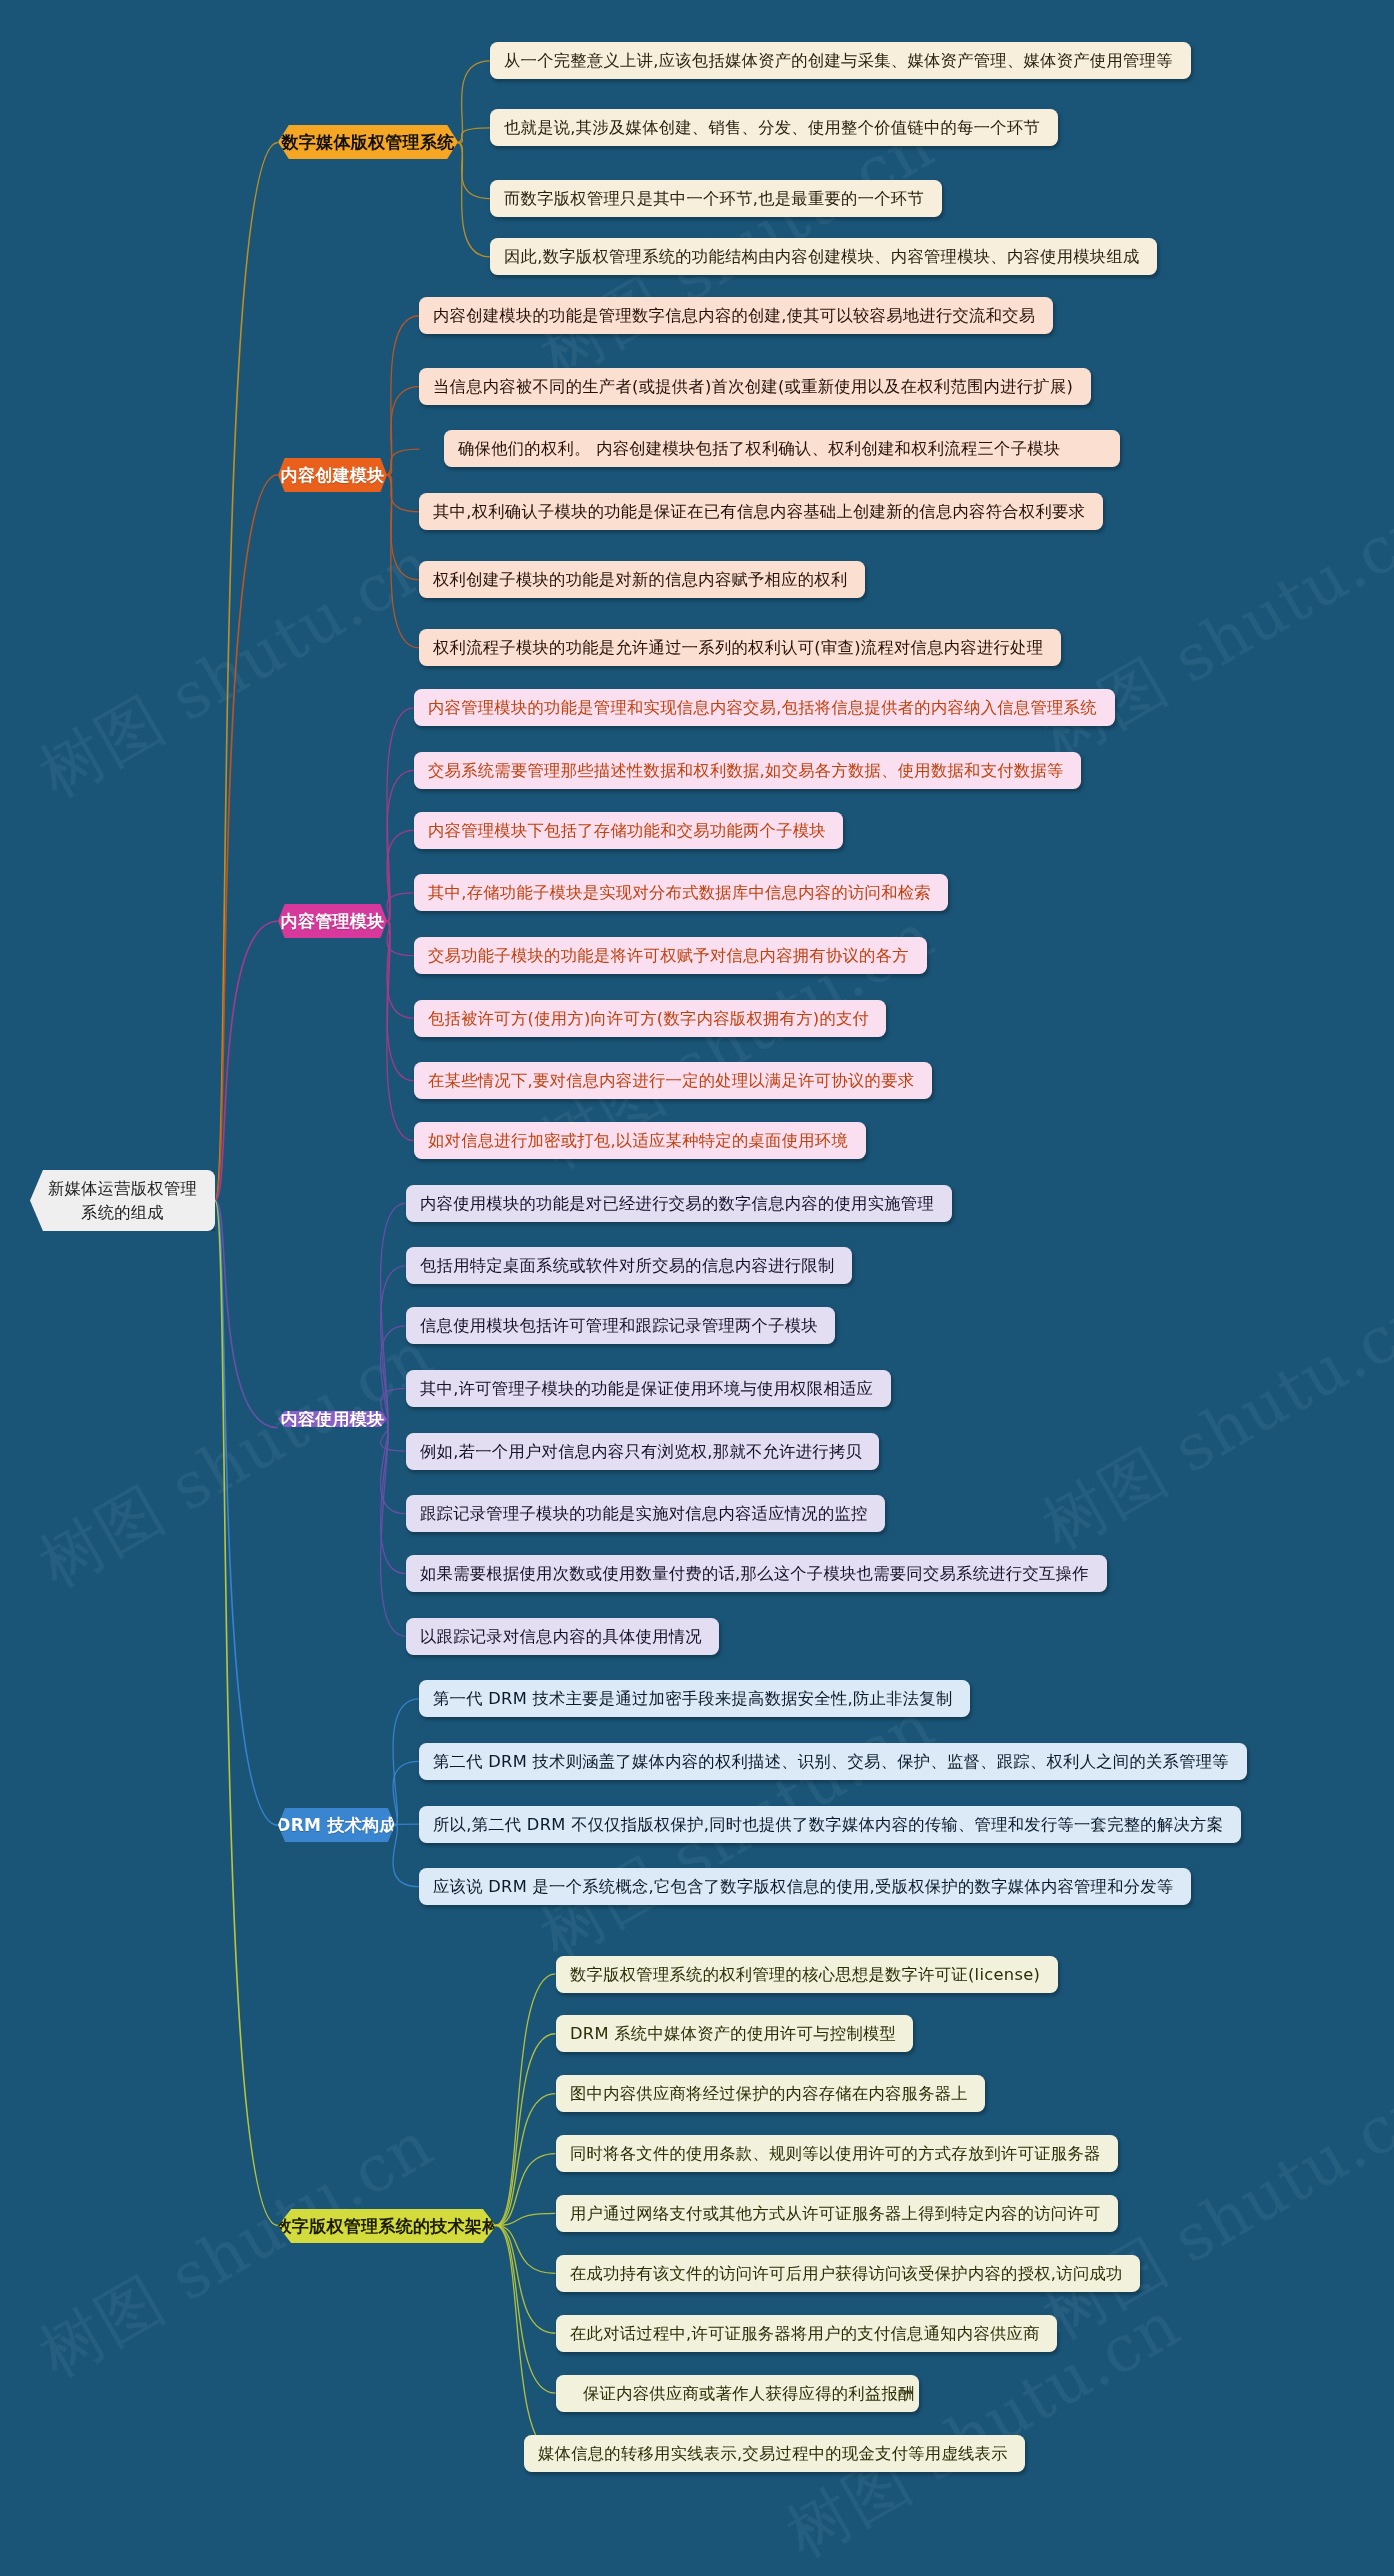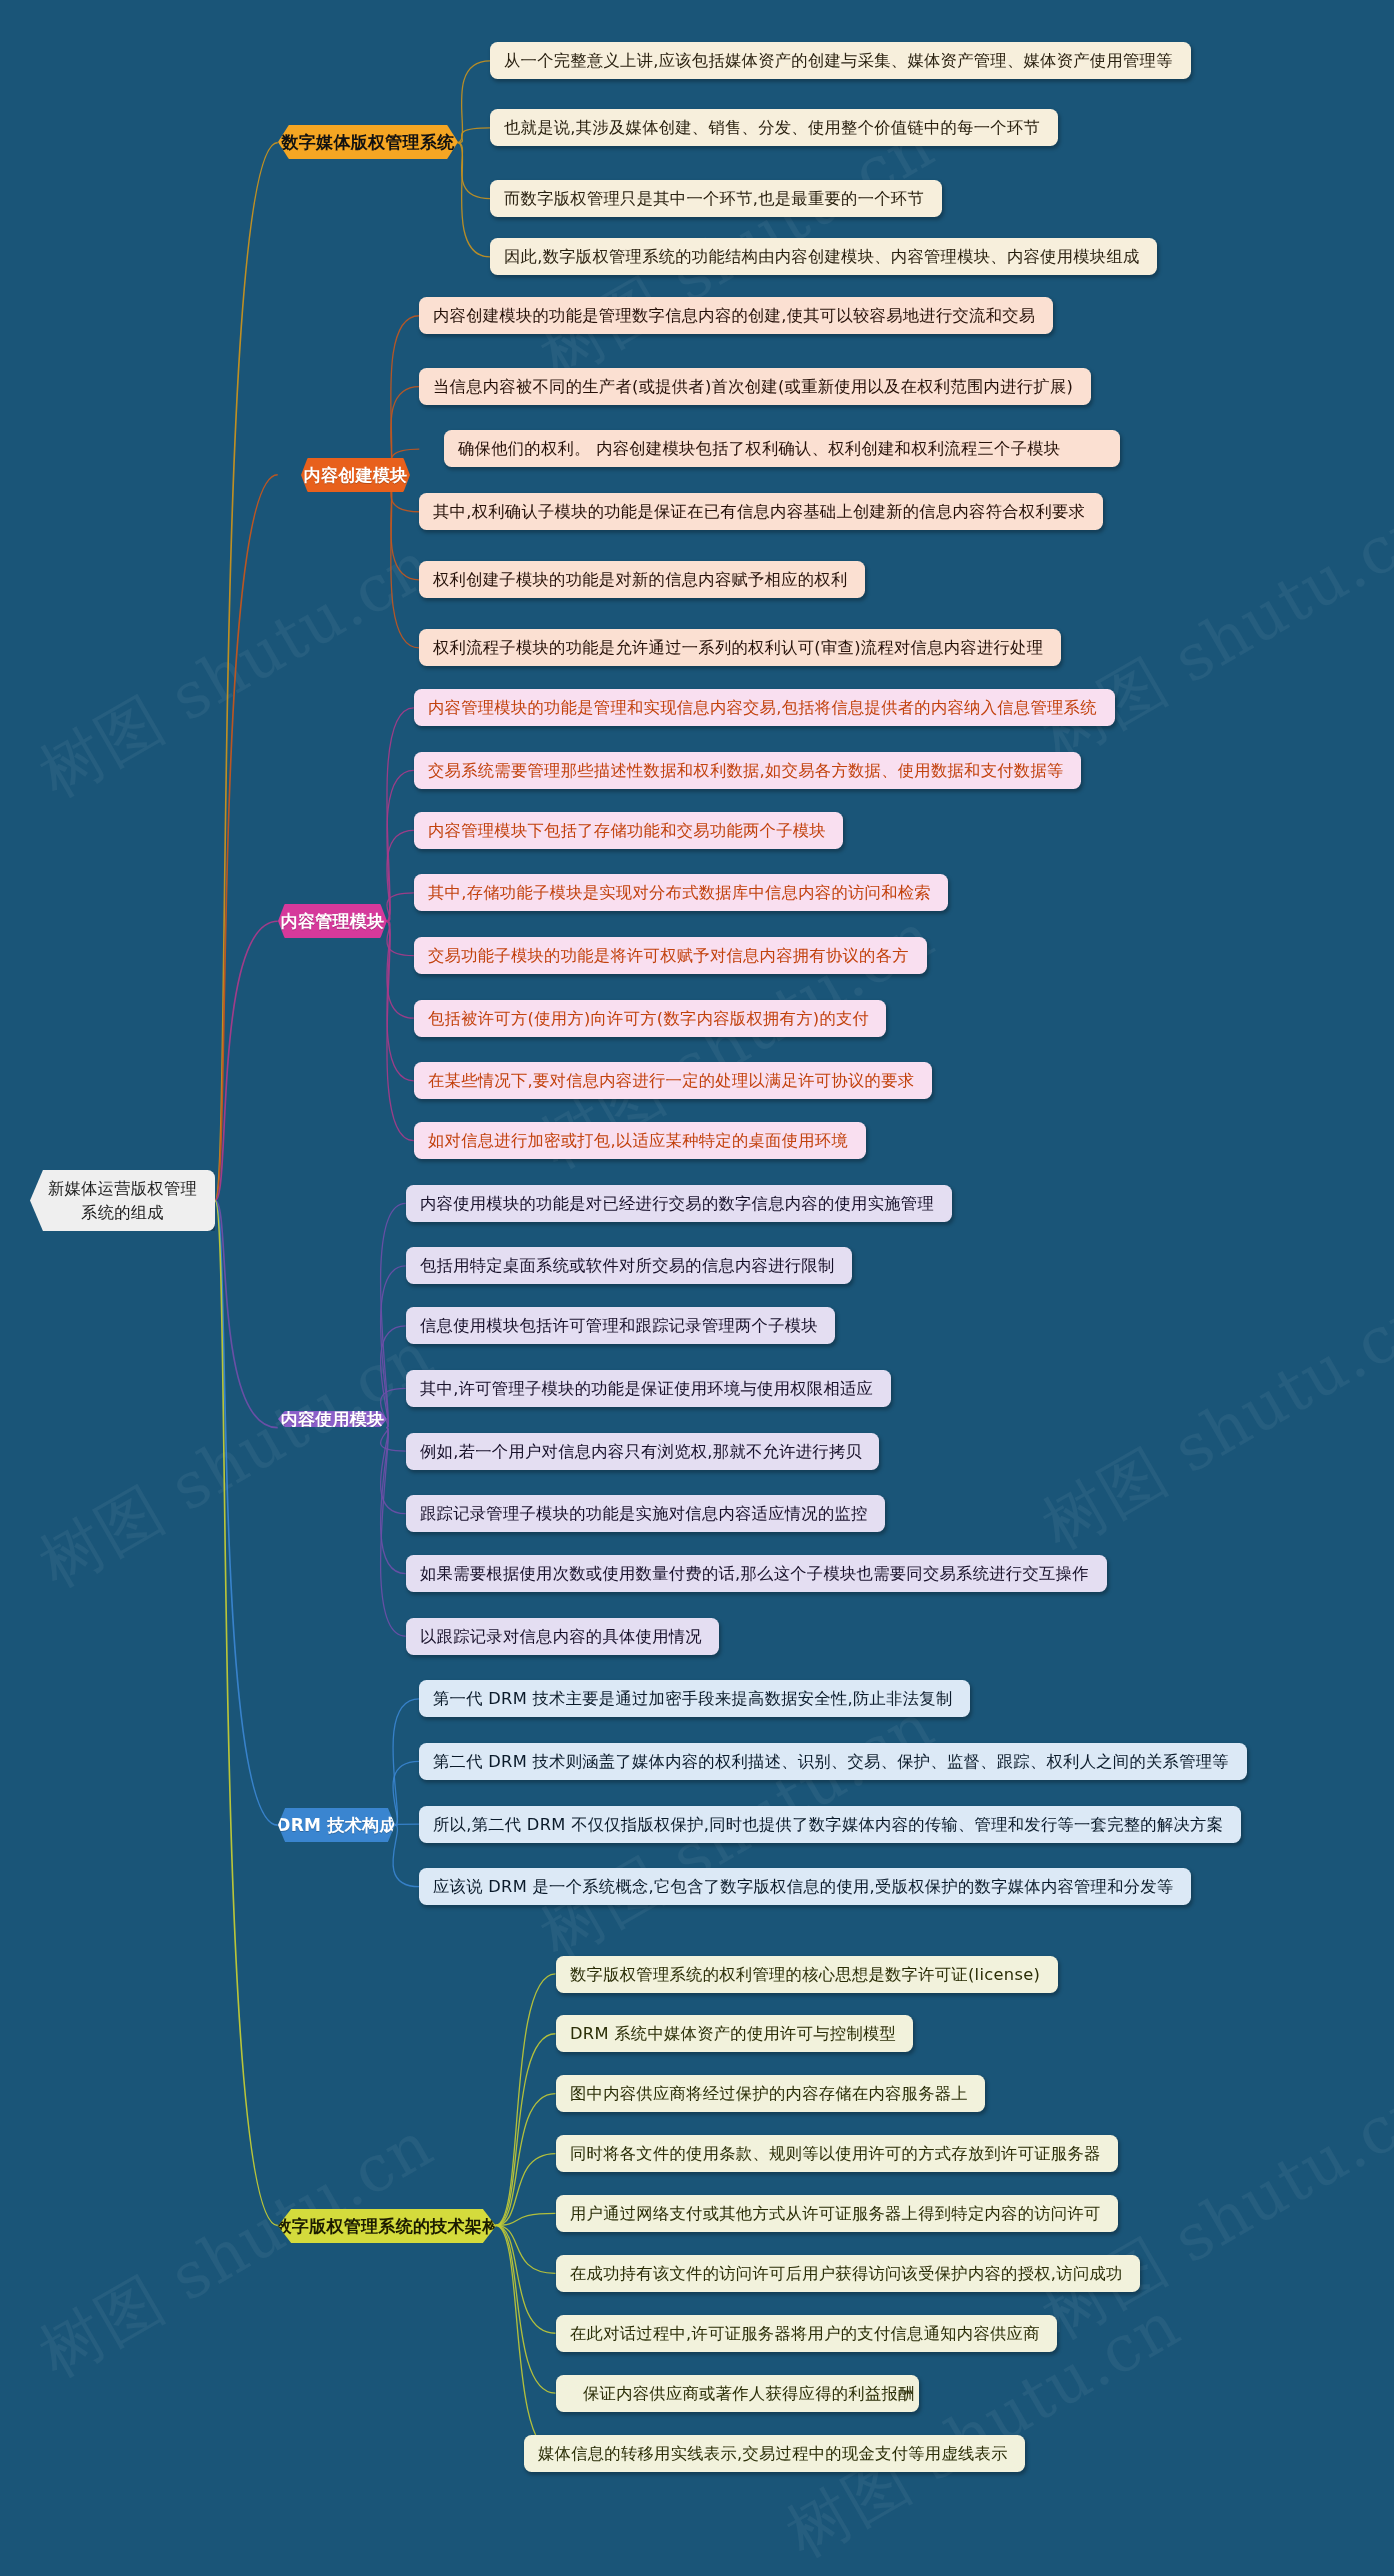--- a/index.html
+++ b/index.html
@@ -65,21 +65,21 @@
   .branch {
     color: #FFFFFF;
     font-size: 17px;
     font-weight: 700;
     justify-content: center;
     border-radius: 7.6px;
     clip-path: polygon(0% 50%, 6% 0%, 94% 0%, 100% 50%, 94% 100%, 6% 100%);
     text-shadow: 0 0.5px 0.5px rgba(0,0,0,0.22);
   }
   .branch.b1 { background: #F5A623; color: #111; text-shadow: none; }
-  .branch.b2 { background: #E8601C; margin-left: 23px; }
+  .branch.b2 { background: #E8601C; }
   .branch.b3 { background: #D6399B; }
   .branch.b4 { background: #8B5FC9; }
   .branch.b5 { background: #3A85D0; }
   .branch.b6 { background: #D4DB3C; color: #1B1B00; text-shadow: none; }
 
   
   .leaf {
     border-radius: 7.6px;
     font-size: 16.3px;
     color: #111;

